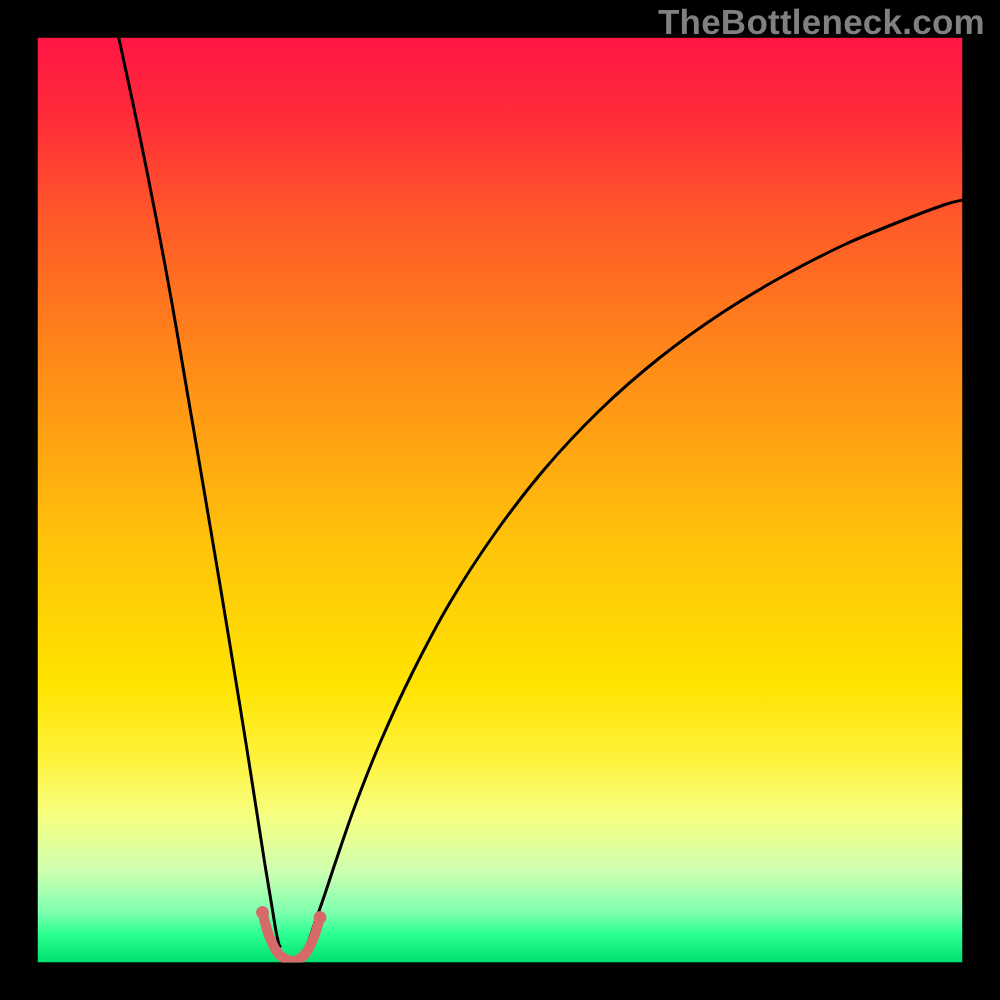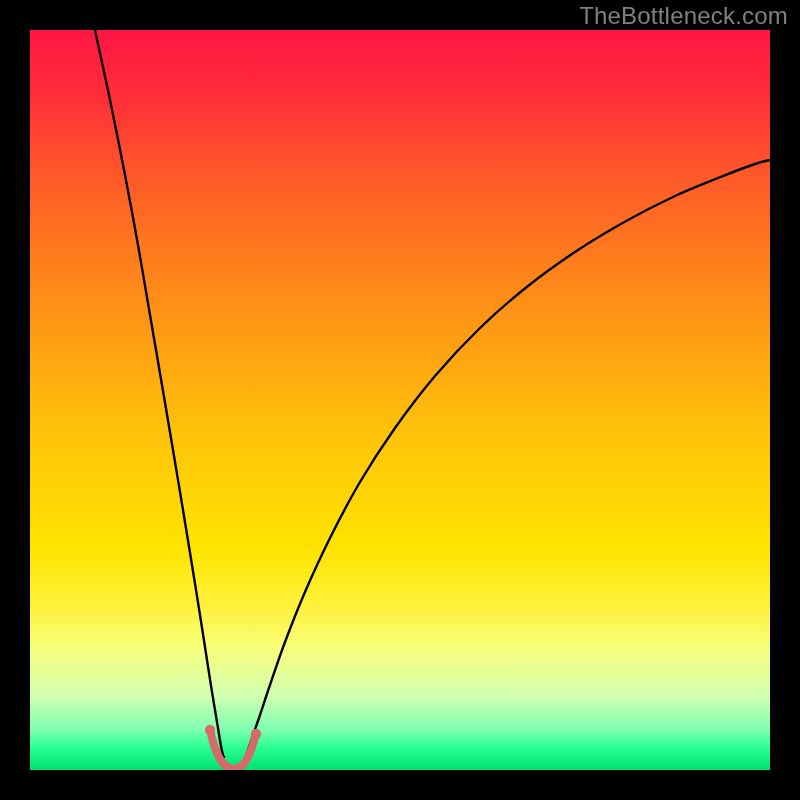--- a/index.html
+++ b/index.html
@@ -20,22 +20,22 @@
     background: #000;
   }
   .plot {
     position: absolute;
     box-sizing: border-box;
   }
   .watermark {
     position: absolute;
     top: 2px;
     right: 12px;
-    font-size: 24px;
-    font-weight: 400;
+    font-size: 28px;
+    font-weight: 700;
     color: #808080;
     letter-spacing: 0.2px;
   }
   svg { display: block; }
 </style>
 </head>
 <body>
 
 <div class="frame">
 

